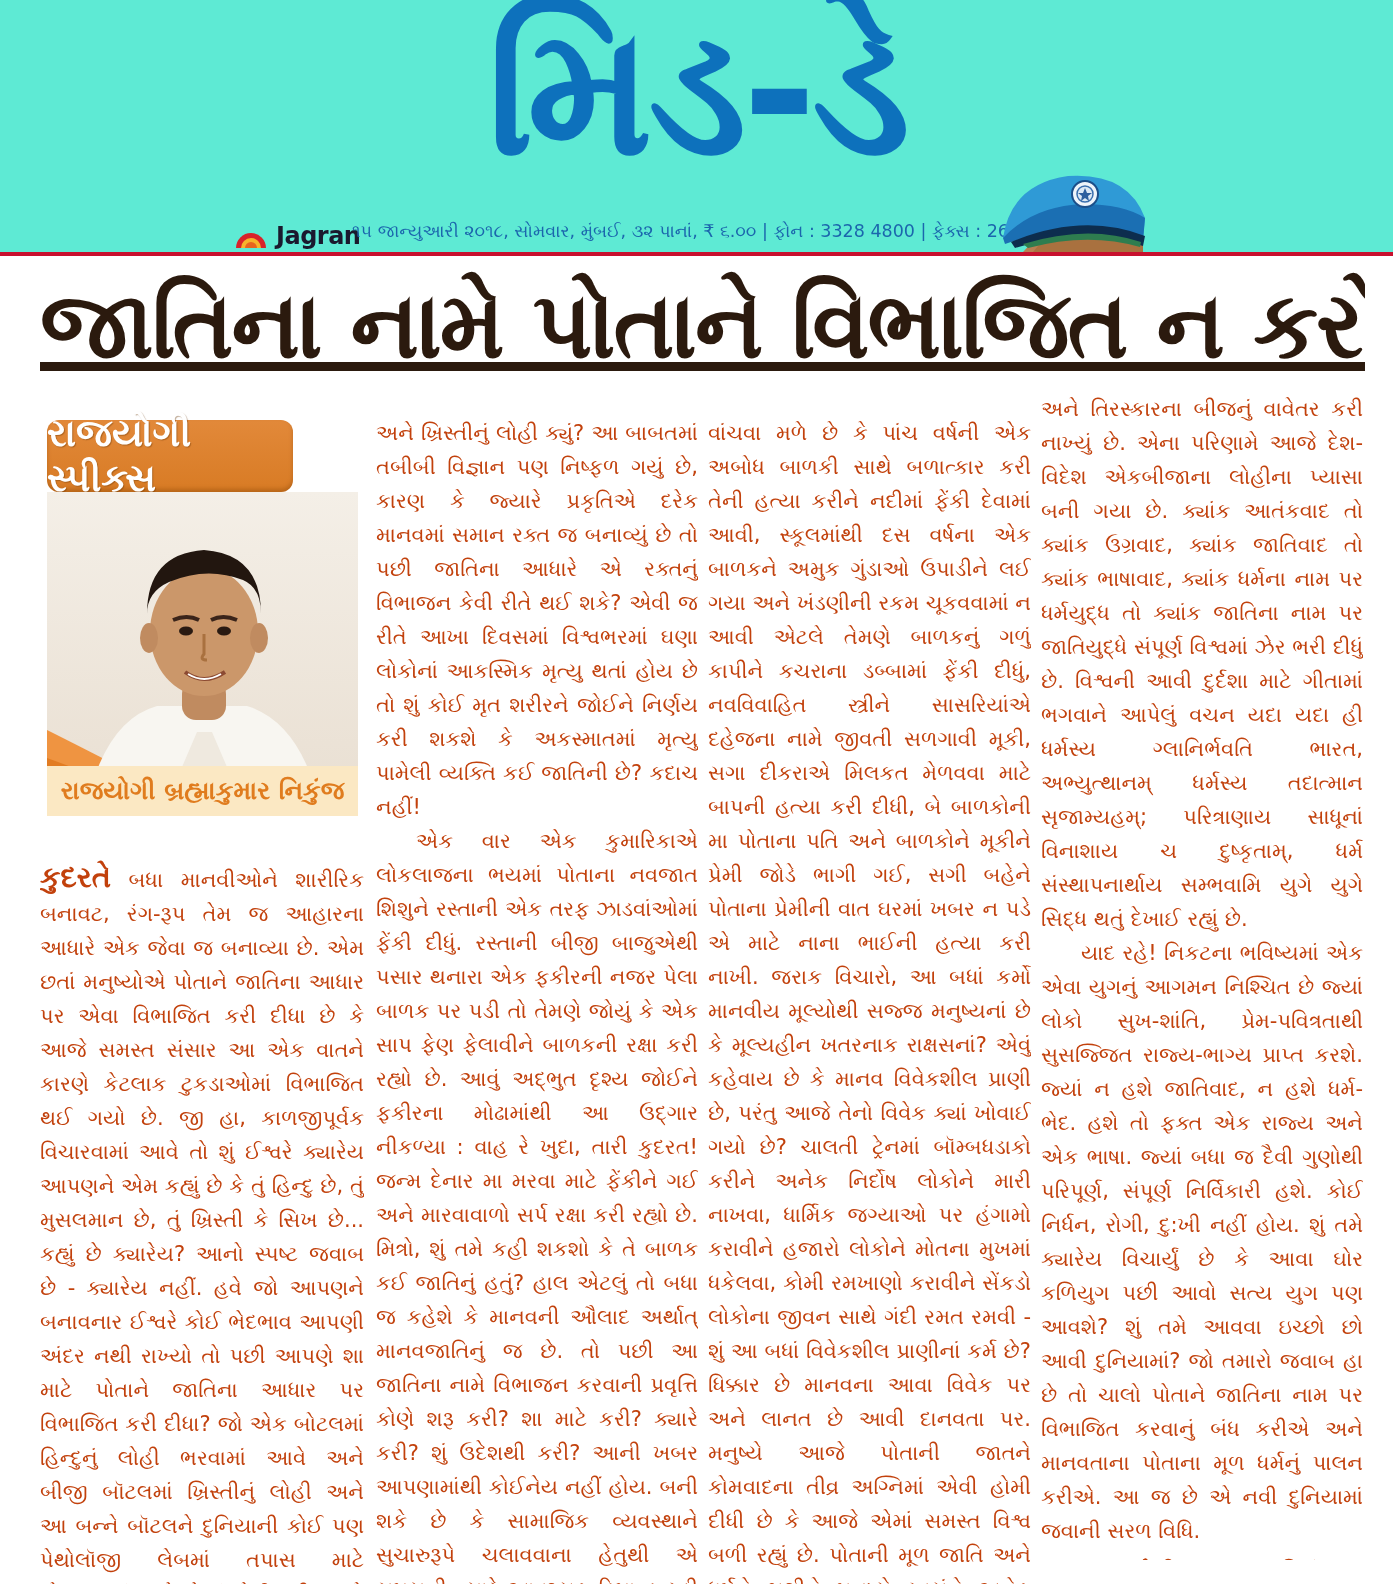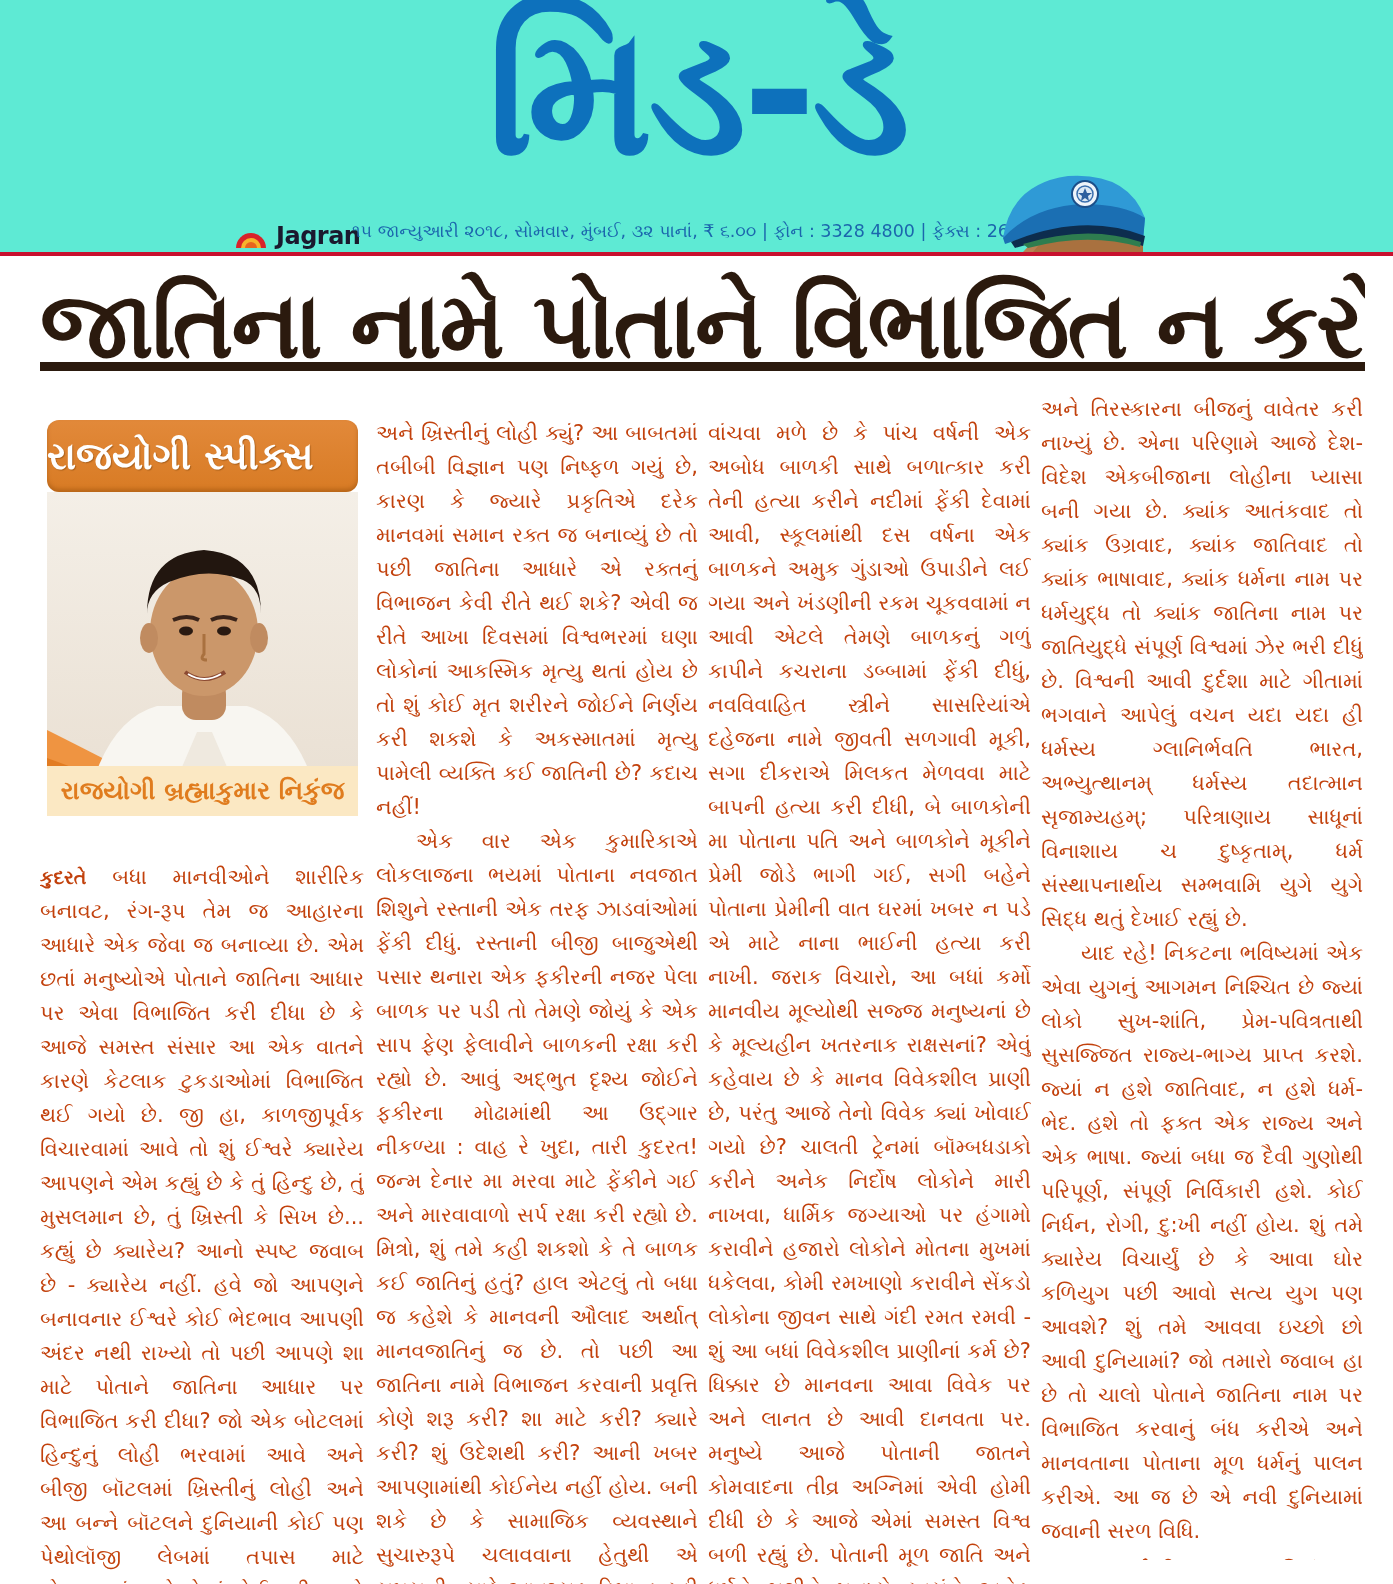--- a/index.html
+++ b/index.html
@@ -24,40 +24,40 @@
   .red-rule{position:absolute;left:0;top:252px;width:1393px;height:4px;background:#c8102e;}
   .cap-photo{position:absolute;left:993px;top:146px;width:182px;height:106px;z-index:5;}
   
   .headline{
     position:absolute;left:40px;top:266px;width:1325px;height:126px;
     font-size:92px;font-weight:800;color:#2b1a0e;letter-spacing:-2px;
     text-align:center;white-space:nowrap;overflow:hidden;line-height:1.3;text-decoration:underline;
   }
   
   .kicker-box{
-    position:absolute;left:47px;top:420px;width:311px;height:72px;
+    position:absolute;left:47px;top:420px;width:246px;height:72px;
     background:linear-gradient(180deg,#e2893a 0%,#d87b24 100%);
-    border-radius:12px;display:flex;align-items:center;justify-content:flex-start;
+    border-radius:12px;display:flex;align-items:center;justify-content:flex-end;
     box-shadow:inset 0 -3px 4px rgba(120,60,0,.35);
   }
   .kicker-box span{color:#ffffff;font-size:38px;font-weight:bold;text-shadow:1px 1px 1px rgba(100,50,0,.4);}
   .portrait{position:absolute;left:47px;top:492px;width:311px;height:310px;overflow:hidden;}
   .caption-bar{
     position:absolute;left:47px;top:766px;width:311px;height:50px;background:#fbe8c3;
     display:flex;align-items:center;justify-content:center;
   }
   .caption-bar span{color:#e07c1e;font-size:25px;font-weight:bold;}
   
   .col{
     position:absolute;overflow:hidden;color:#c2410c;
     font-size:21px;line-height:34px;text-align:justify;
   }
   .col p{margin:0;}
   .col p.indent{text-indent:40px;}
-  .lead-word{font-weight:bold;font-size:19px;}
+  .lead-word{font-weight:bold;font-size:29px;}
   .col1{left:40px;top:860px;width:324px;height:724px;}
   .col2{left:376px;top:416px;width:322px;height:1168px;}
   .col3{left:708px;top:416px;width:323px;height:1168px;}
   .col4{left:1041px;top:392px;width:322px;height:1168px;}
   .signature{
     margin-top:6px;text-align:right;font-weight:bold;font-size:21.5px;line-height:33px;
   }
 </style>
 </head>
 <body>

